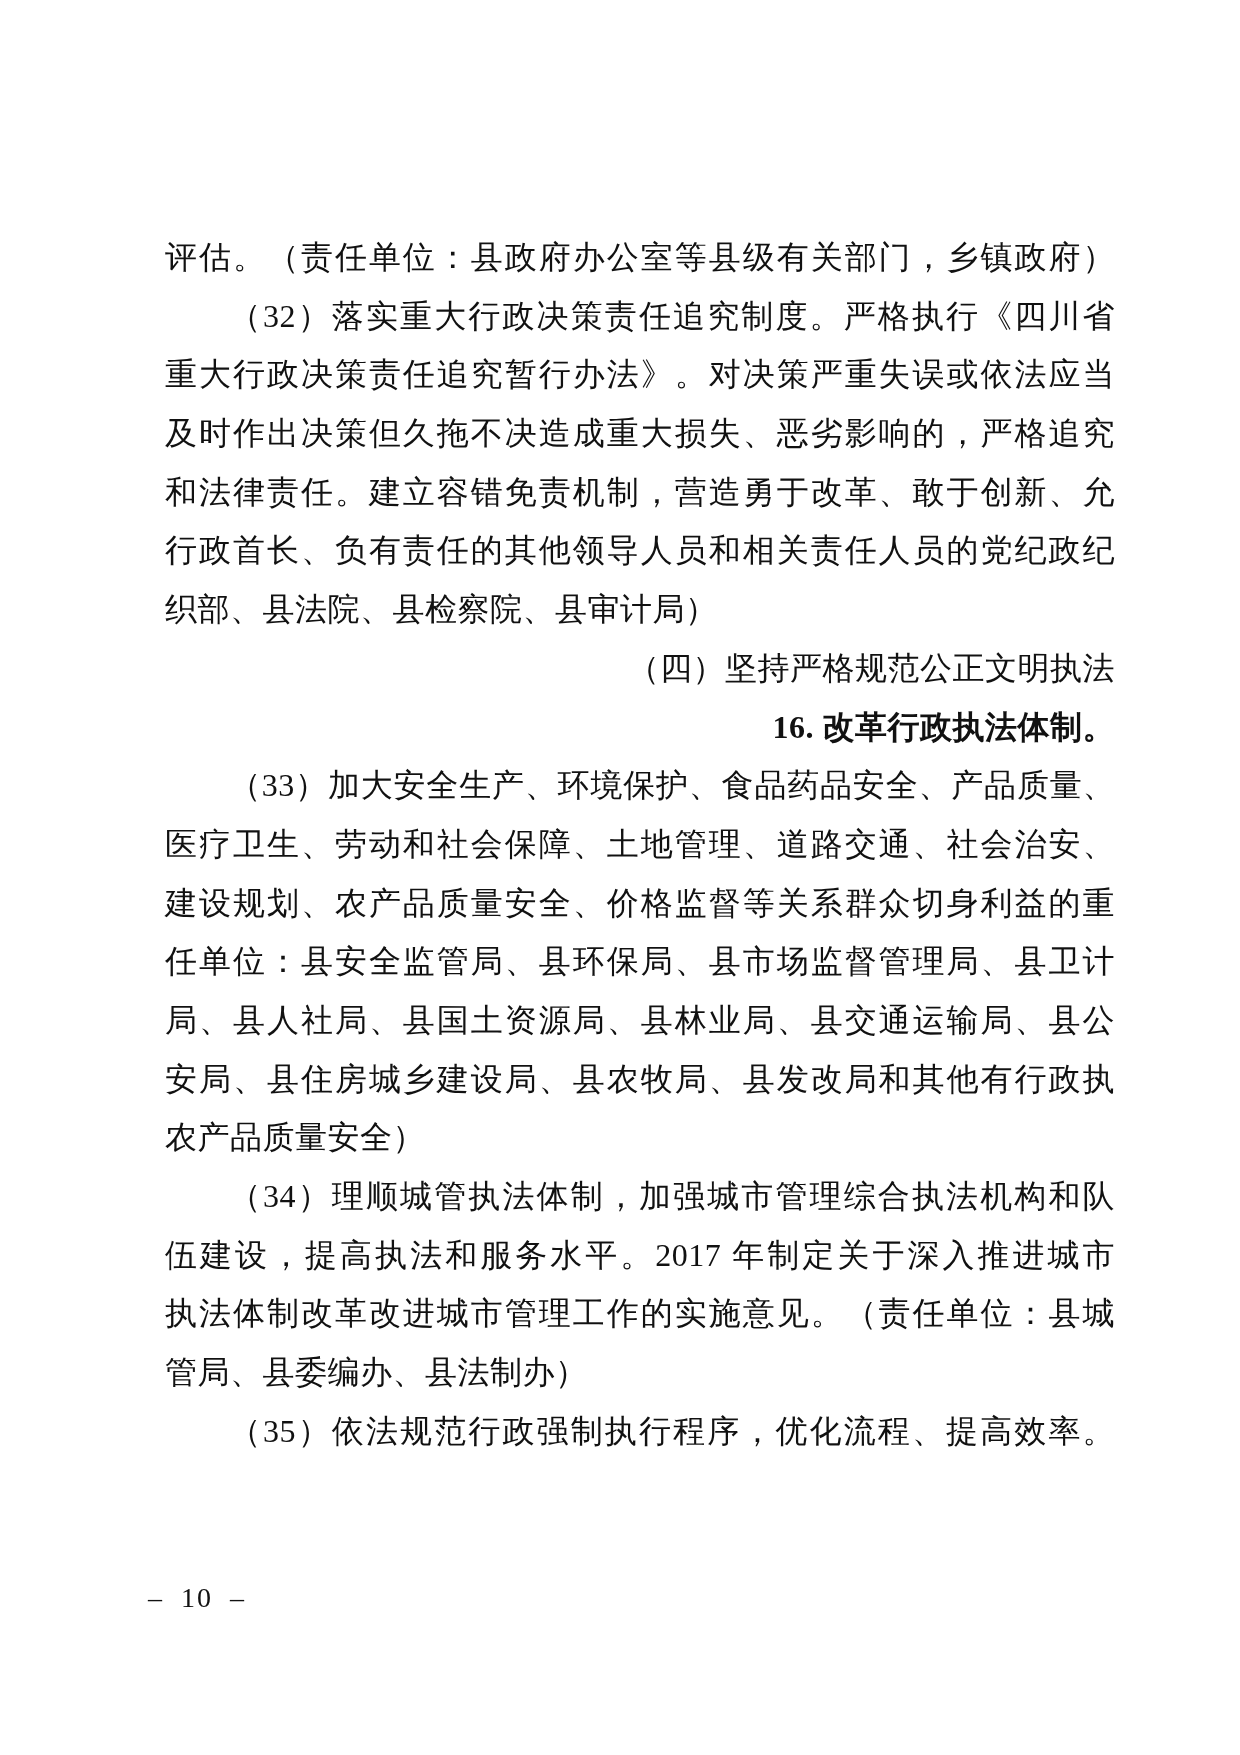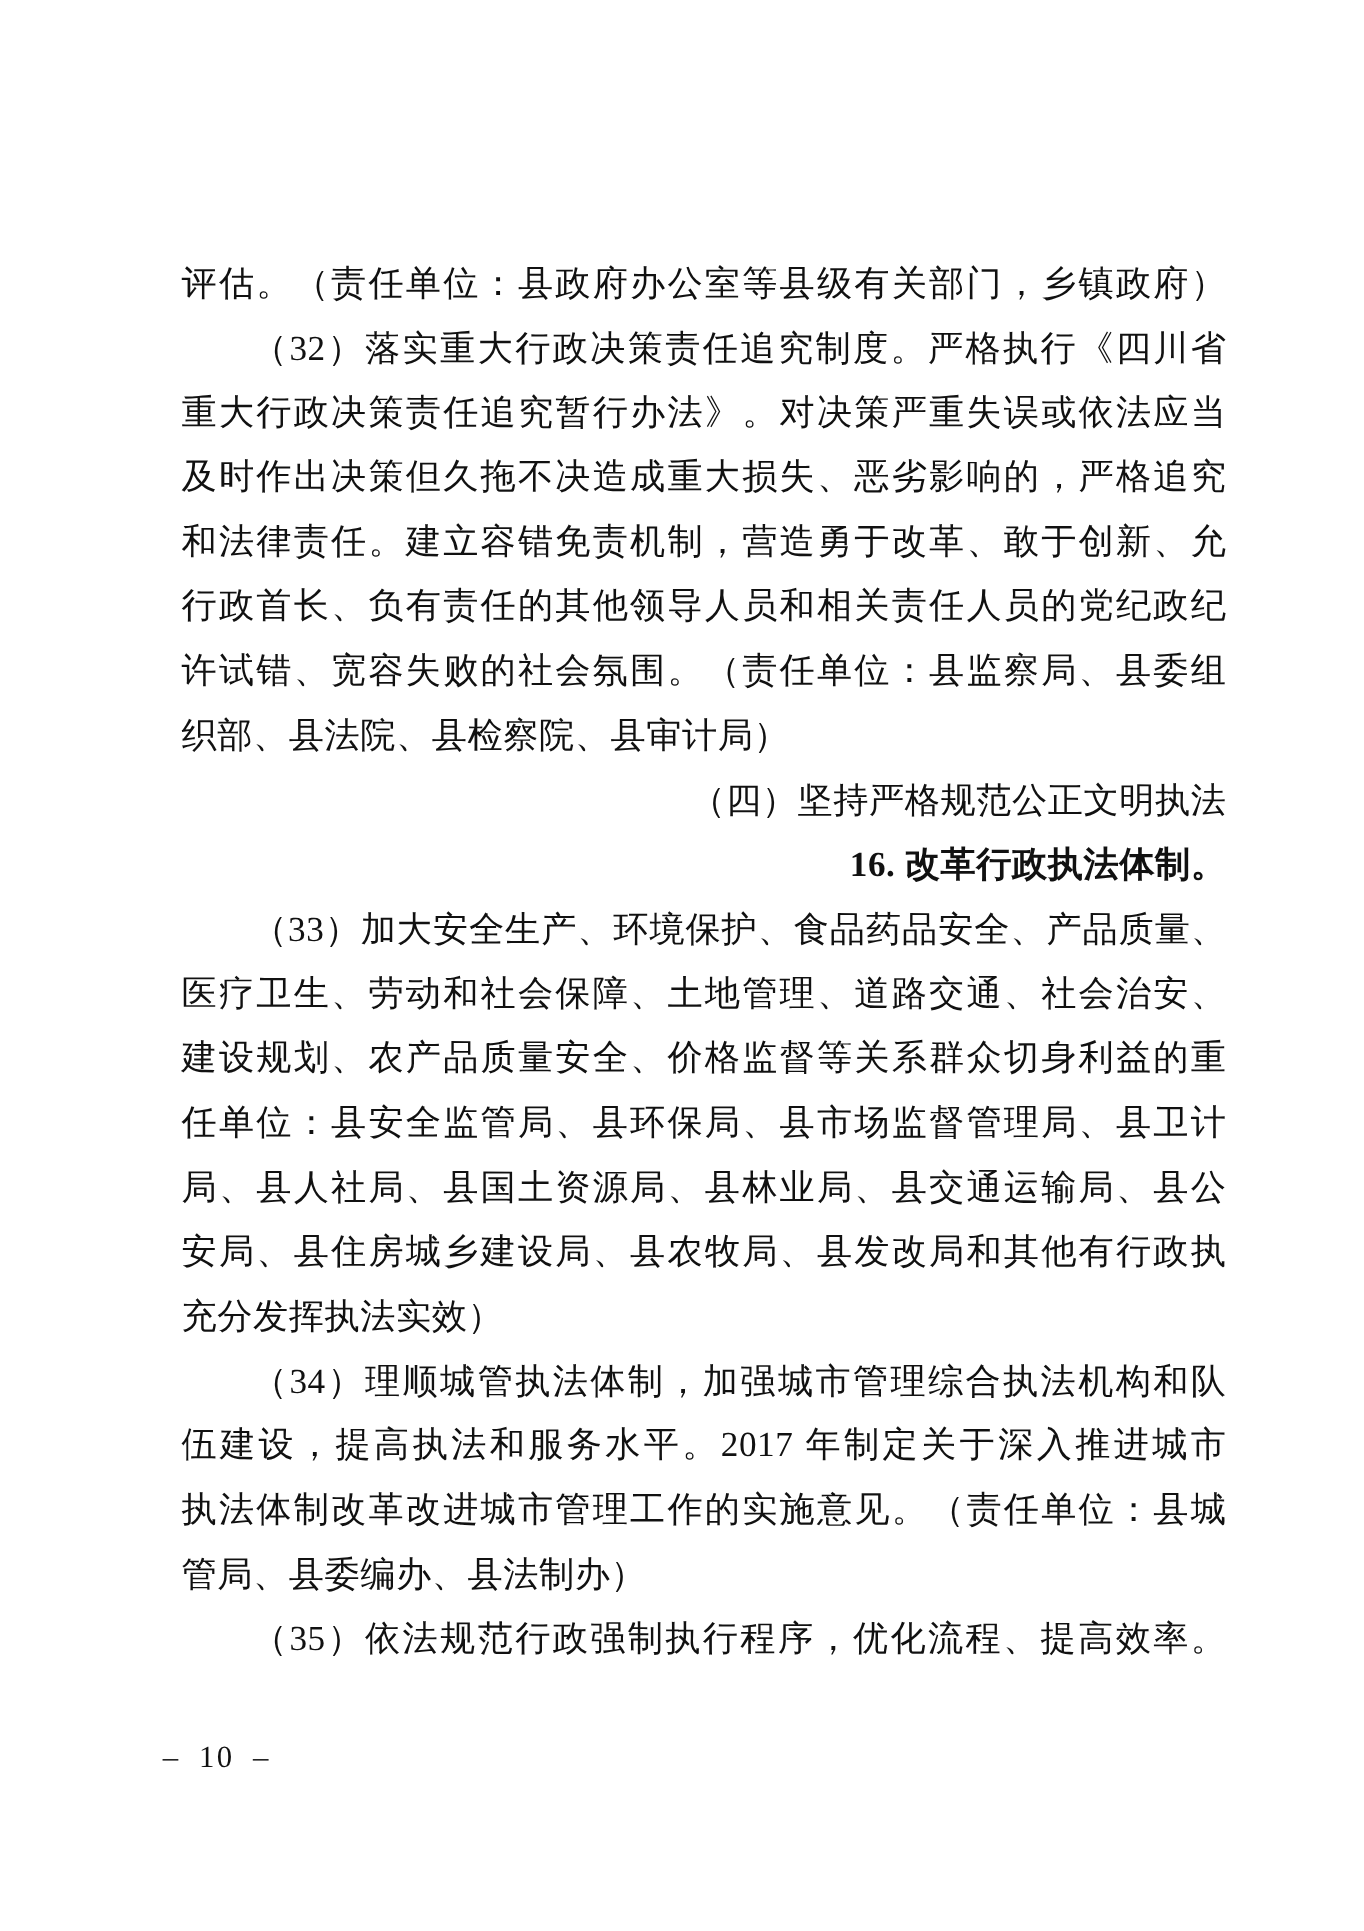--- a/index.html
+++ b/index.html
@@ -58,31 +58,30 @@
 <body>
 
 <div class="page">
   <main class="body-text">
     <div class="line fill">评估。（责任单位：县政府办公室等县级有关部门，乡镇政府）</div>
     <div class="line fill indent">（32）落实重大行政决策责任追究制度。严格执行《四川省</div>
     <div class="line fill">重大行政决策责任追究暂行办法》。对决策严重失误或依法应当</div>
     <div class="line fill">及时作出决策但久拖不决造成重大损失、恶劣影响的，严格追究</div>
     <div class="line fill">和法律责任。建立容错免责机制，营造勇于改革、敢于创新、允</div>
     <div class="line fill">行政首长、负有责任的其他领导人员和相关责任人员的党纪政纪</div>
-    <div class="line fill">许试错、宽容失败的社会氛围。（责任单位：县监察局、县委组</div>
     <div class="line">织部、县法院、县检察院、县审计局）</div>
     <div class="line indent">（四）坚持严格规范公正文明执法</div>
     <div class="line indent bold">16.  改革行政执法体制。</div>
     <div class="line fill indent">（33）加大安全生产、环境保护、食品药品安全、产品质量、</div>
     <div class="line fill">医疗卫生、劳动和社会保障、土地管理、道路交通、社会治安、</div>
     <div class="line fill">建设规划、农产品质量安全、价格监督等关系群众切身利益的重</div>
     <div class="line fill">任单位：县安全监管局、县环保局、县市场监督管理局、县卫计</div>
     <div class="line fill">局、县人社局、县国土资源局、县林业局、县交通运输局、县公</div>
     <div class="line fill">安局、县住房城乡建设局、县农牧局、县发改局和其他有行政执</div>
-    <div class="line">充分发挥执法实效）</div>
+    <div class="line">农产品质量安全）</div>
     <div class="line fill indent">（34）理顺城管执法体制，加强城市管理综合执法机构和队</div>
     <div class="line fill">伍建设，提高执法和服务水平。2017 年制定关于深入推进城市</div>
     <div class="line fill">执法体制改革改进城市管理工作的实施意见。（责任单位：县城</div>
     <div class="line">管局、县委编办、县法制办）</div>
     <div class="line fill indent">（35）依法规范行政强制执行程序，优化流程、提高效率。</div>
   </main>
   <div class="page-footer">– 10 –</div>
 </div>
 
 </body></html>

